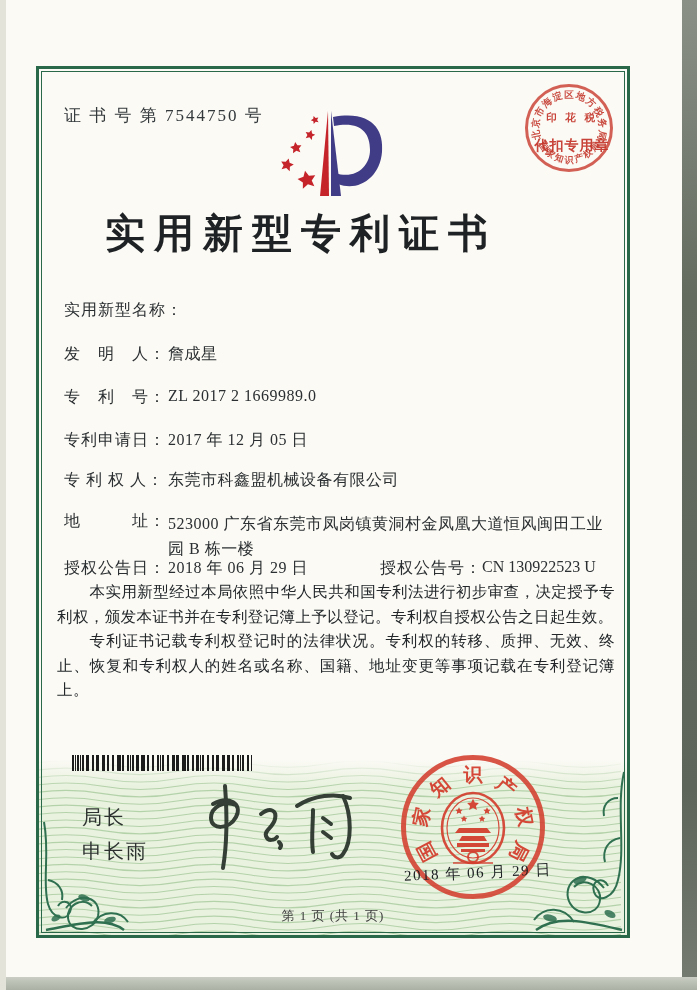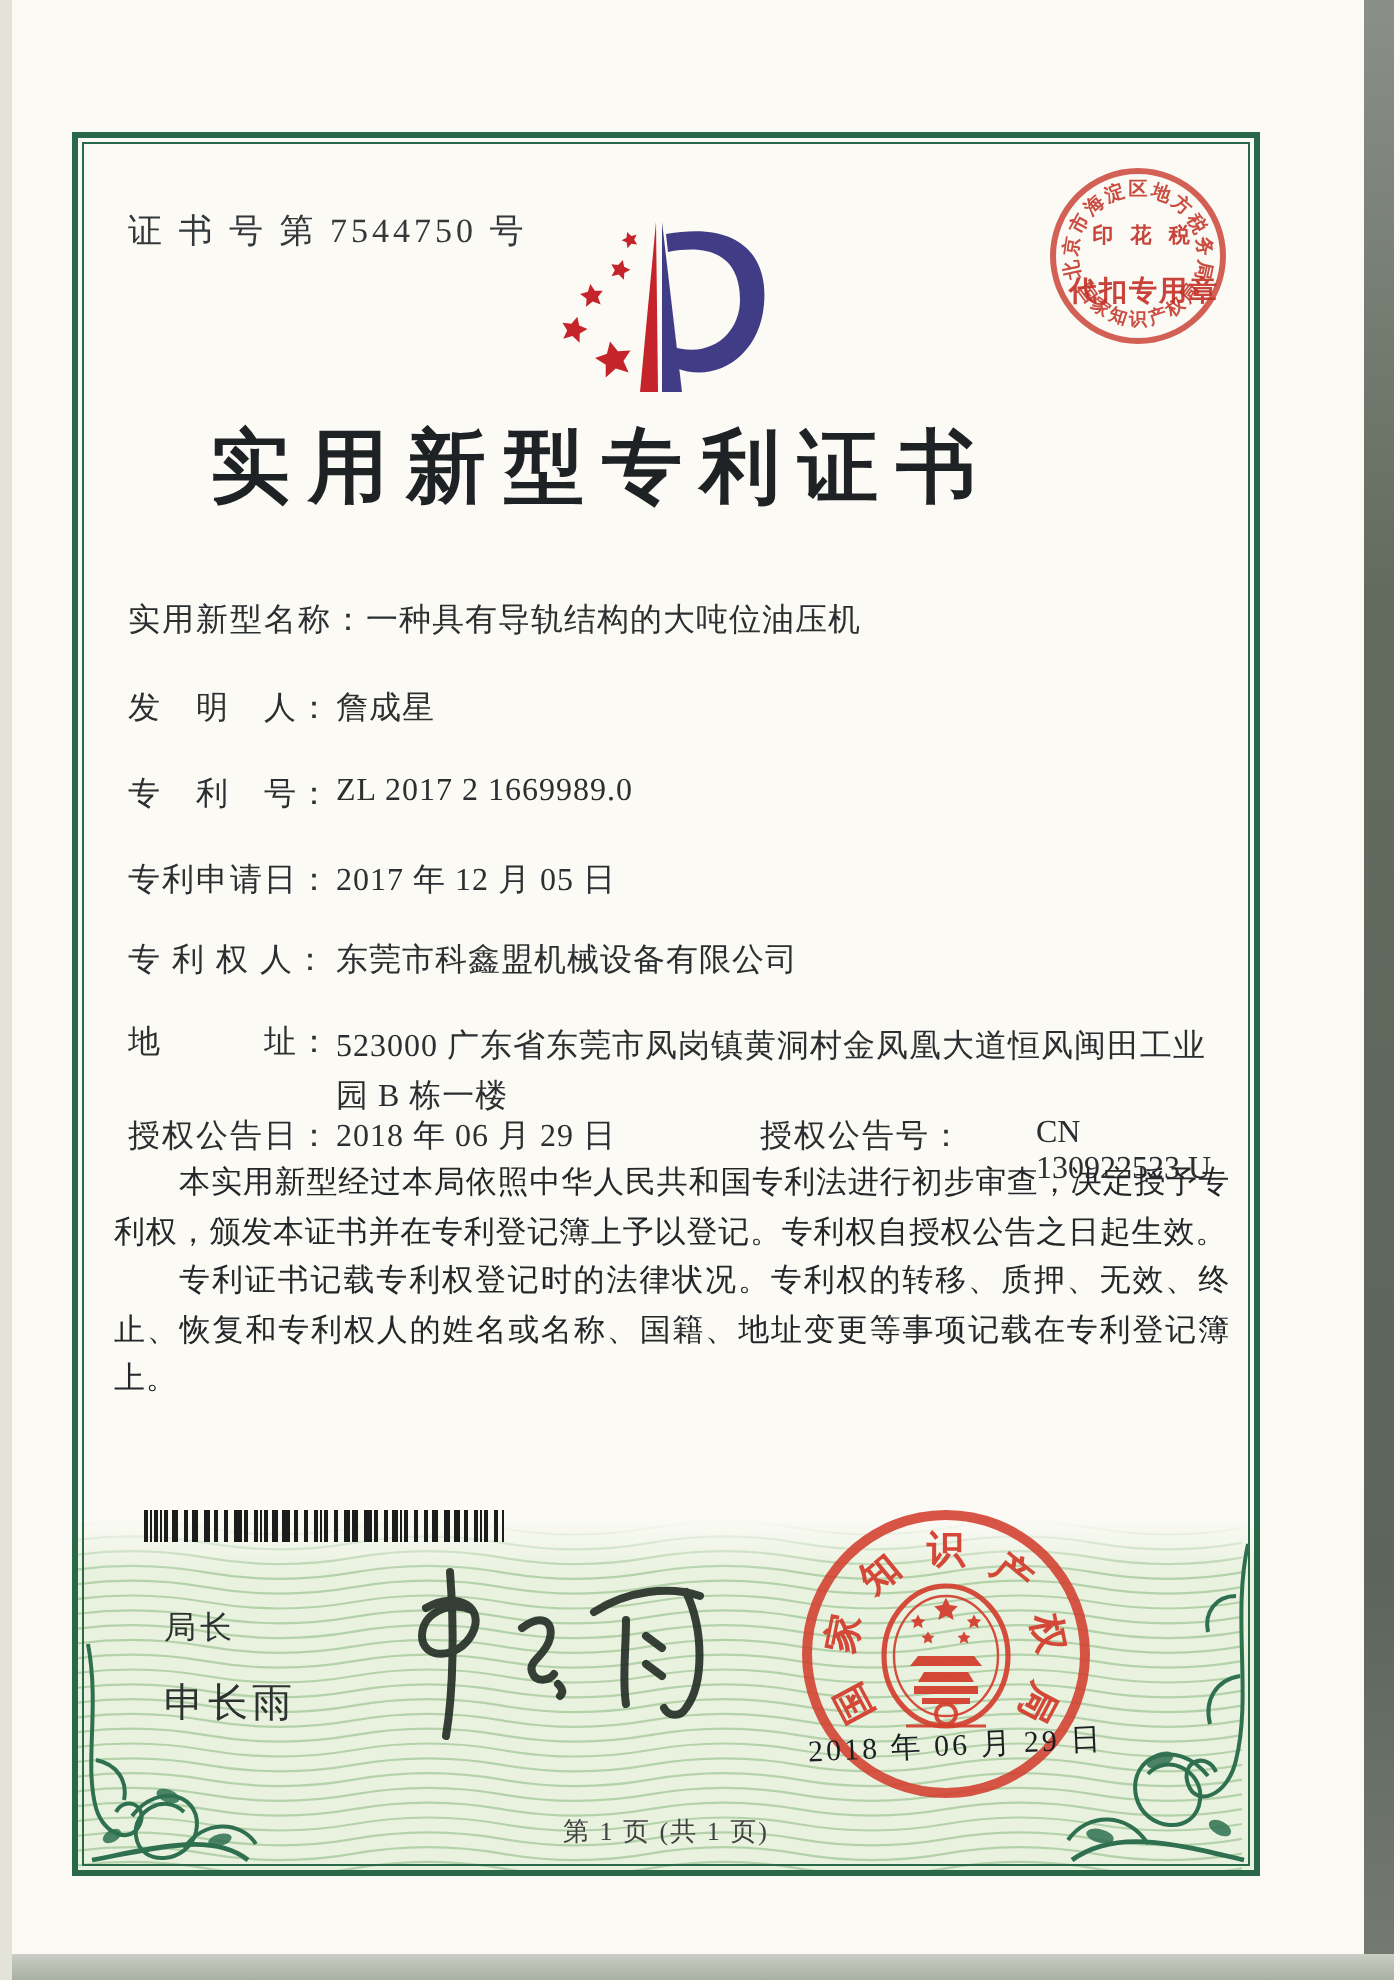--- a/index.html
+++ b/index.html
@@ -17,33 +17,33 @@
          border:3px solid #2a684a;box-sizing:border-box;}
   .frame-inner{position:absolute;inset:2px;border:1px solid #2a684a;}
   .abs{position:absolute;}
   .cert-no{left:64px;top:104px;font-size:17px;letter-spacing:2px;color:#33383a;}
   .title{left:36px;top:206px;width:530px;text-align:center;font-size:40px;font-weight:700;
          letter-spacing:9px;color:#1f2224;}
   
   .row{left:64px;width:552px;font-size:16px;display:flex;color:#2b2f31;}
   .row .lab{flex:0 0 104px;letter-spacing:1px;white-space:nowrap;}
   .row .val{flex:1;letter-spacing:.5px;}
-  .grant-right{position:absolute;left:316px;top:0;display:flex;gap:36px;}
+  .grant-right{position:absolute;left:316px;top:0;display:flex;}
   .body-text{left:57px;top:580px;width:558px;font-size:15.5px;line-height:24.6px;
              text-align:justify;letter-spacing:.4px;color:#23272a;}
   .body-text p{margin:0;text-indent:2.1em;}
   .barcode{left:72px;top:755px;width:180px;height:16px;
     background:
       repeating-linear-gradient(90deg,#1c1c1c 0 2px,rgba(0,0,0,0) 2px 5px),
       repeating-linear-gradient(90deg,#1c1c1c 0 1px,rgba(0,0,0,0) 1px 8px),
       repeating-linear-gradient(90deg,rgba(0,0,0,0) 0 3px,#1c1c1c 3px 4px,rgba(0,0,0,0) 4px 11px);}
   .wave-band{left:39px;top:760px;width:588px;height:175px;overflow:hidden;}
   .wave-fade{left:39px;top:760px;width:588px;height:26px;
              background:linear-gradient(180deg,#fbfaf5,rgba(251,250,245,0));}
-  .official-title{left:82px;top:804px;font-size:16px;letter-spacing:2px;color:#2d3230;}
+  .official-title{left:82px;top:804px;font-size:20px;letter-spacing:2px;color:#2d3230;}
   .official-name{left:82px;top:838px;font-size:20px;letter-spacing:2px;color:#2d3230;}
   
   .arcbox{position:absolute;border-radius:50%;box-sizing:border-box;}
   .tax-stamp{left:525px;top:84px;width:88px;height:88px;border:3px solid rgba(201,57,45,.8);}
   .tax-stamp span{font-weight:700;}
   .tax-top{font-size:9.5px;color:rgba(195,52,41,.88);}
   .tax-bottom{font-size:9px;color:rgba(195,52,41,.88);}
   .tax-c1{left:0;top:24px;width:88px;text-align:center;font-size:10.5px;font-weight:700;
           letter-spacing:3px;color:rgba(195,52,41,.92);}
   .tax-c2{left:0;top:50px;width:88px;text-align:center;font-size:14px;font-weight:700;
@@ -146,21 +146,20 @@
       <span style="position: absolute; left: 50%; top: 50%; transform: translate(-50%, -50%) rotate(162deg) translateY(-32px) rotate(180deg);">产</span>
       <span style="position: absolute; left: 50%; top: 50%; transform: translate(-50%, -50%) rotate(144deg) translateY(-32px) rotate(180deg);">权</span>
       <span style="position: absolute; left: 50%; top: 50%; transform: translate(-50%, -50%) rotate(126deg) translateY(-32px) rotate(180deg);">局</span>
     </div>
 </div>
 
 <div class="abs title">实用新型专利证书</div>
 
 <div class="abs row" style="top:300px">
   <span class="lab">实用新型名称：</span>
-  <span class="val">一种具有导轨结构的大吨位油压机</span>
 </div>
 <div class="abs row" style="top:344px">
   <span class="lab">发　明　人：</span>
   <span class="val">詹成星</span>
 </div>
 <div class="abs row" style="top:387px">
   <span class="lab">专　利　号：</span>
   <span class="val">ZL 2017 2 1669989.0</span>
 </div>
 <div class="abs row" style="top:430px">

